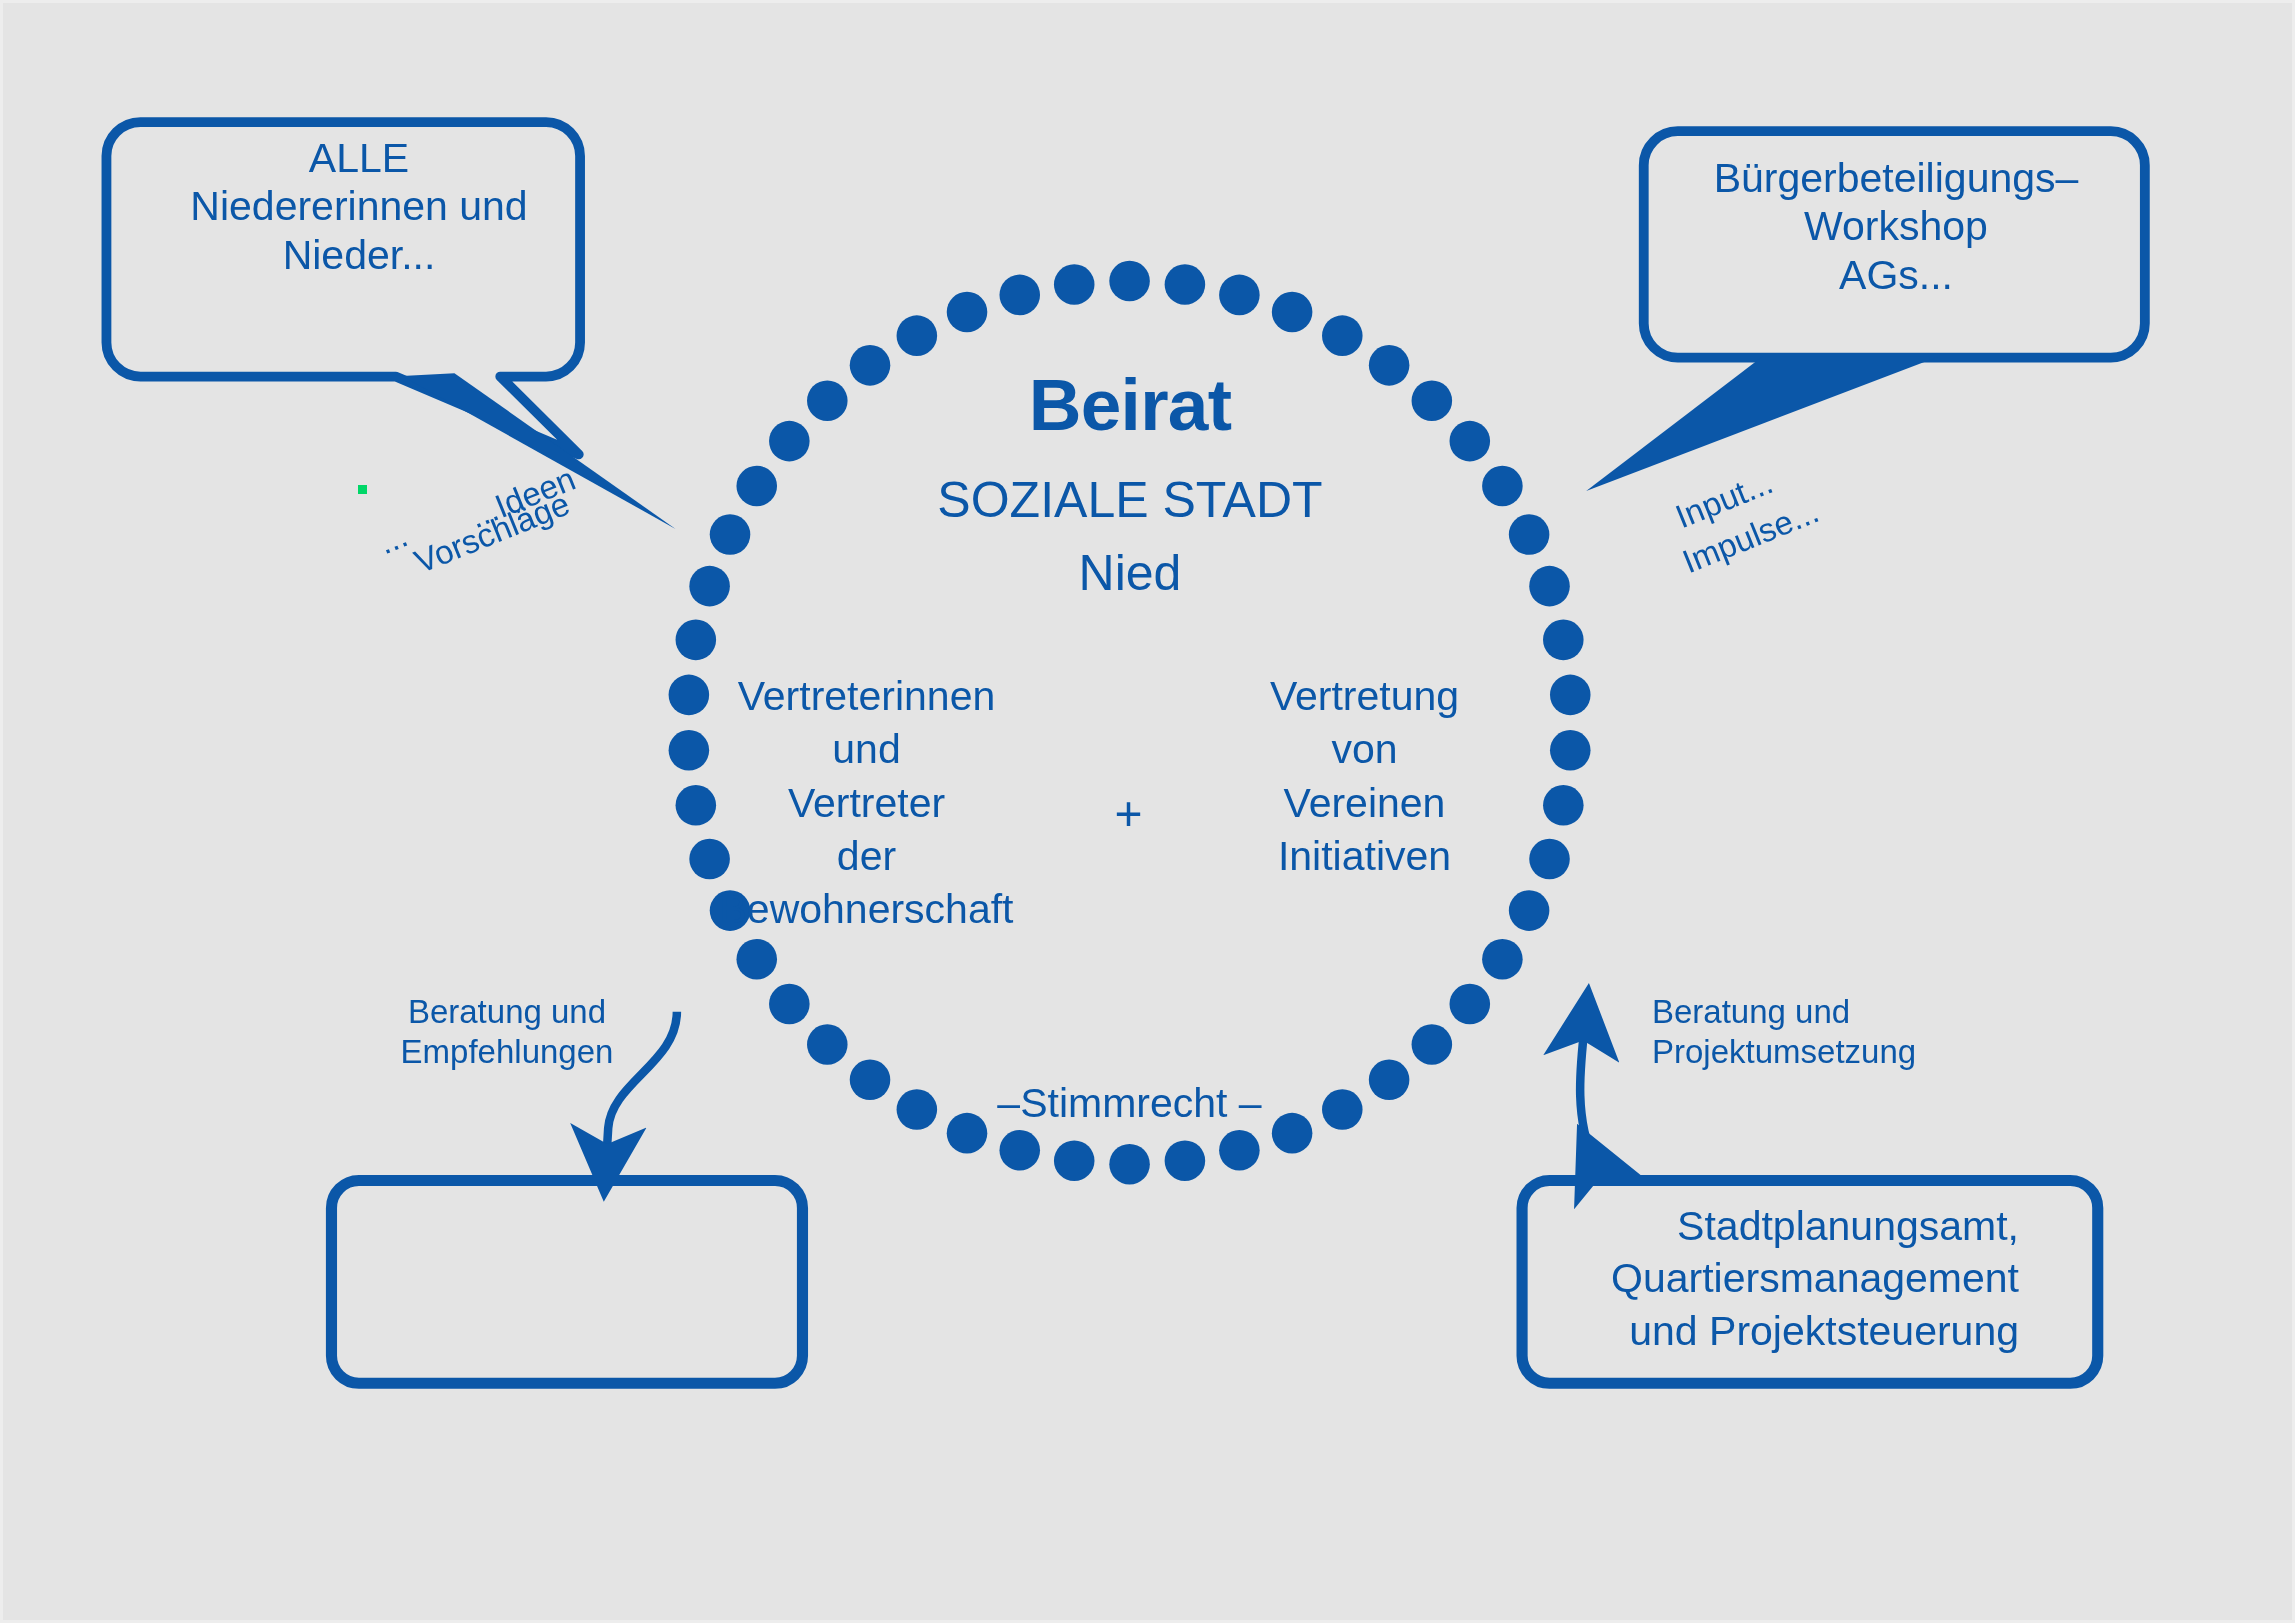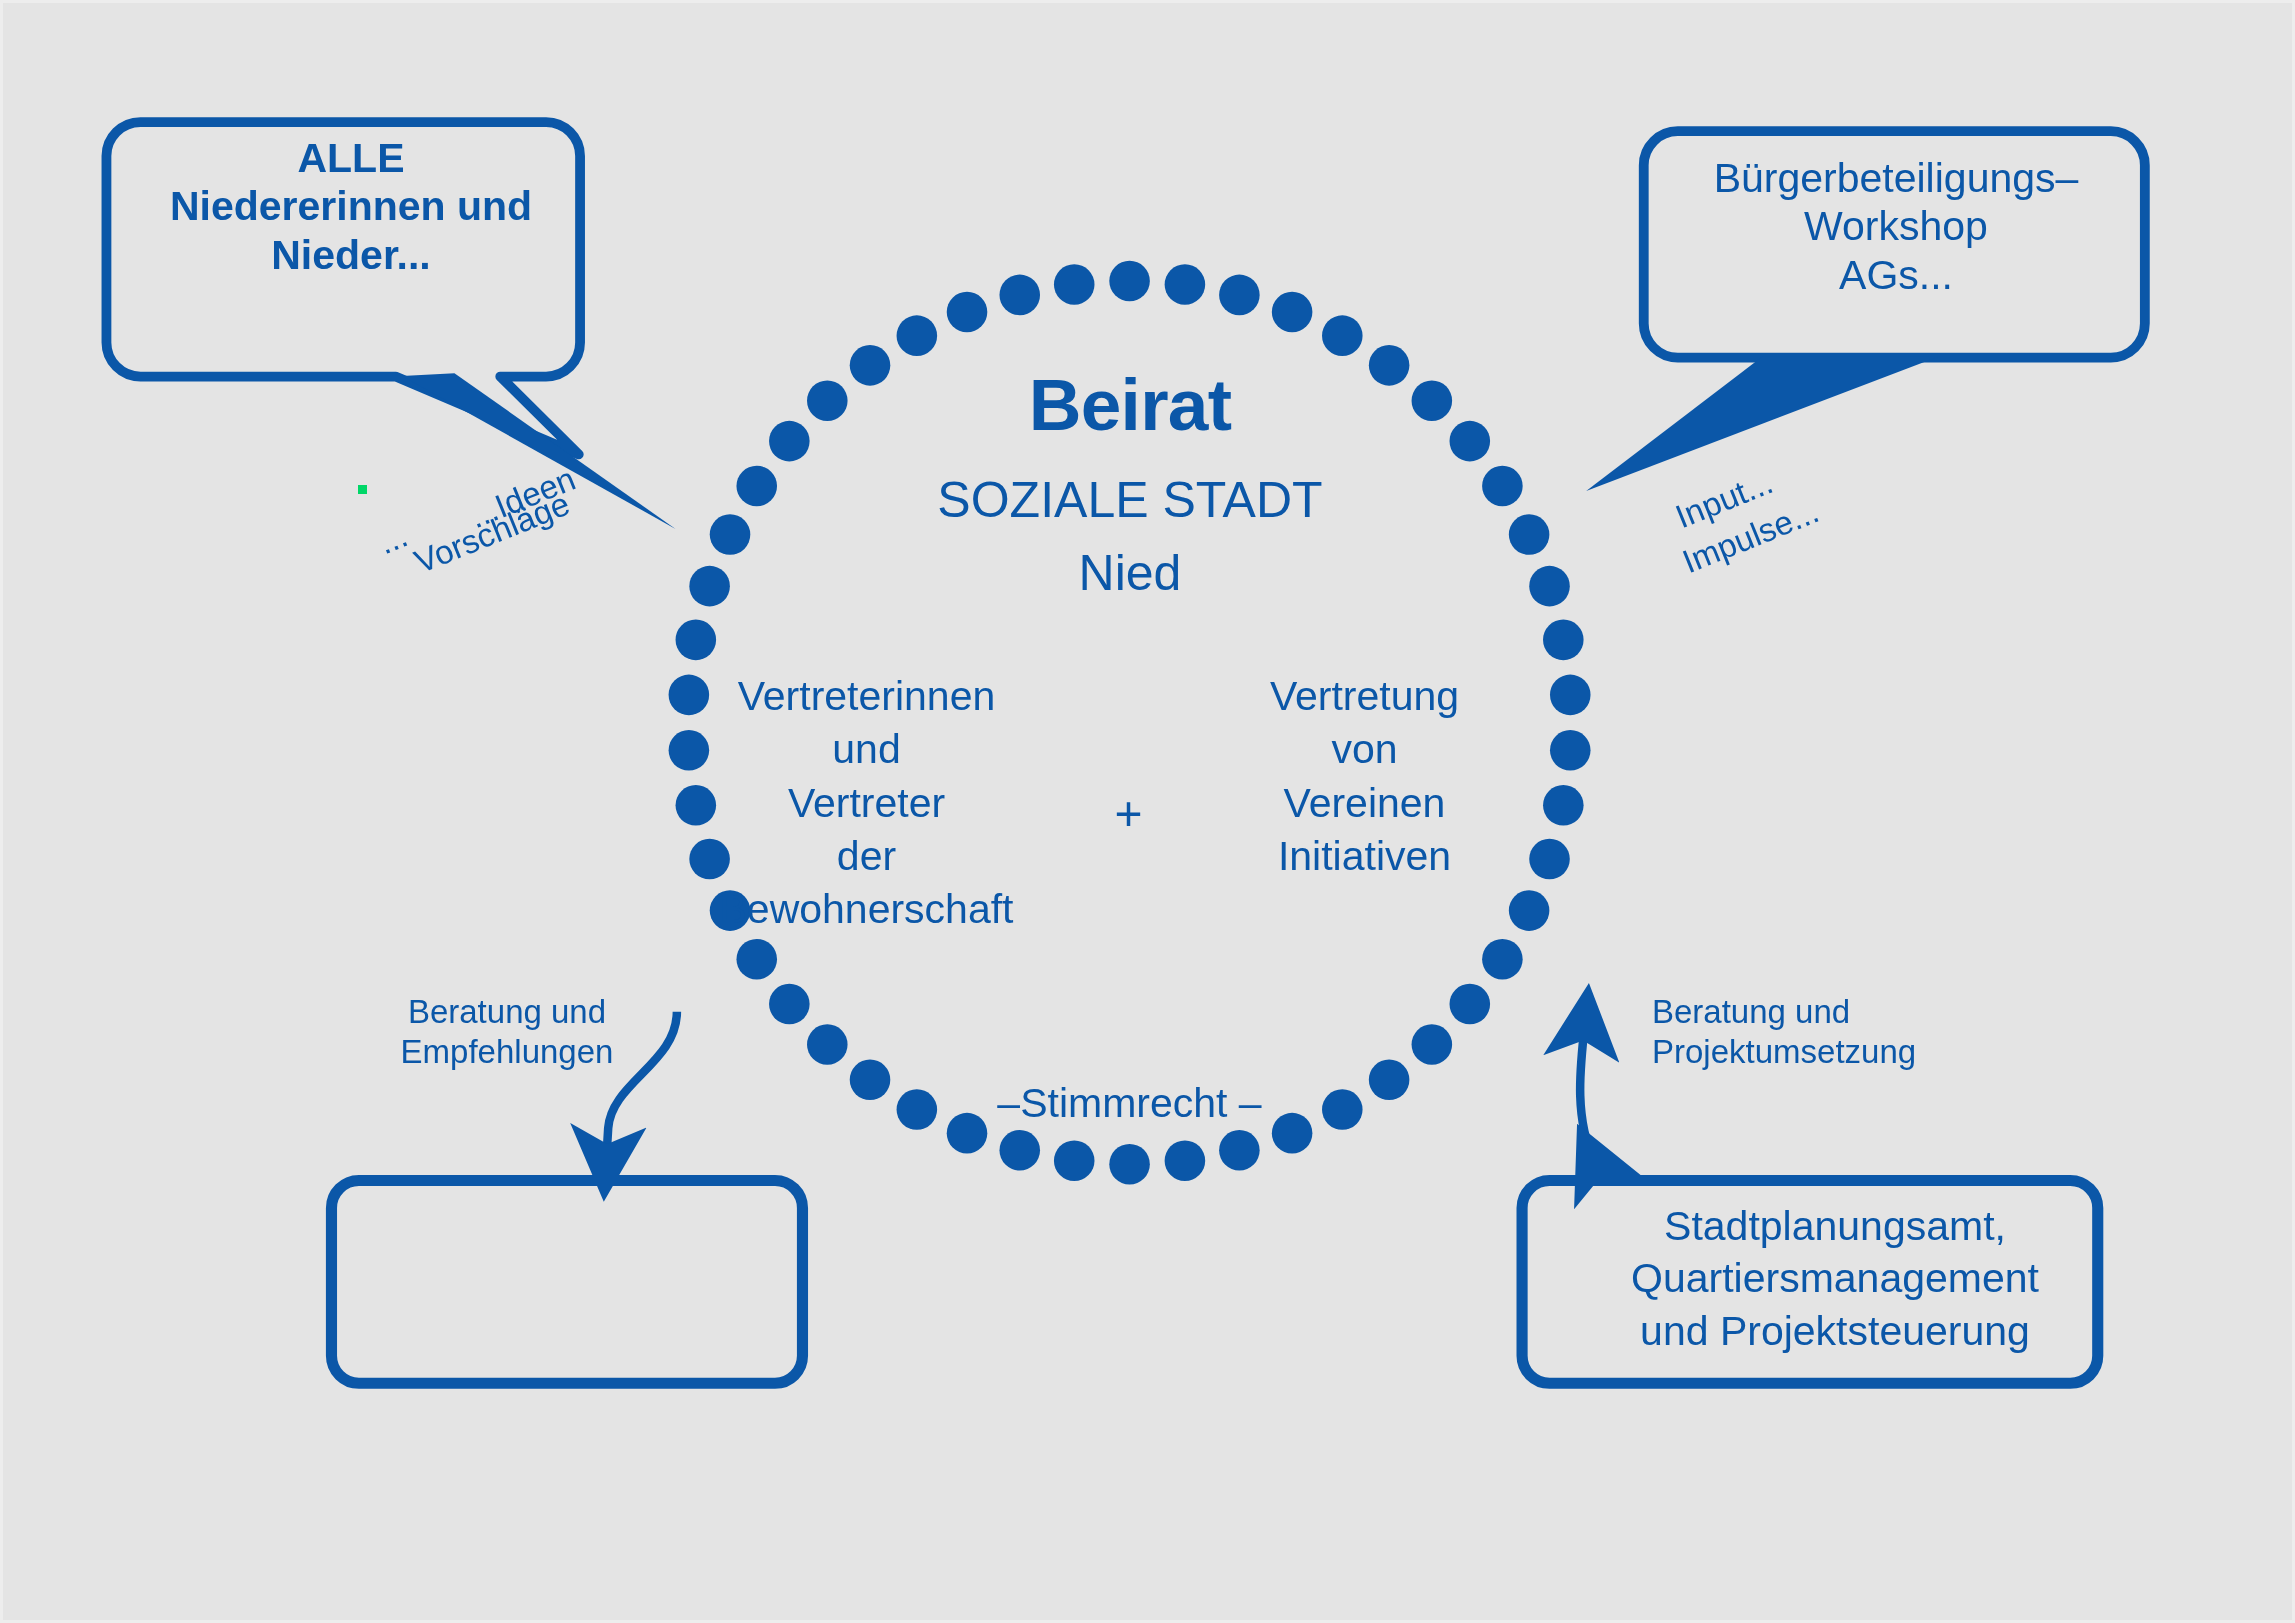--- a/index.html
+++ b/index.html
@@ -117,21 +117,21 @@
 
     <path d="M1030,1542 C1030,1620 930,1650 925,1720 L922,1770" fill="none" stroke="#0b57a8" stroke-width="13" marker-end="url(#arrowhead)"></path>
 
     <path d="M2432,1770 C2400,1700 2412,1620 2418,1560" fill="none" stroke="#0b57a8" stroke-width="13" marker-start="url(#arrowhead)" marker-end="url(#arrowhead)"></path>
 
     <rect x="502" y="1800" width="720" height="310" rx="42" ry="42" fill="none" stroke="#0b57a8" stroke-width="17"></rect>
 
     <rect x="2322" y="1800" width="880" height="310" rx="42" ry="42" fill="none" stroke="#0b57a8" stroke-width="17"></rect>
   </svg>
 
-  <div class="txt bubble-text ctr" style="left:109px;top:131px;width:478px;font-weight:bold;">
+  <div class="txt bubble-text ctr" style="left:117px;top:131px;width:478px;">
     <div>ALLE</div>
     <div>Niedererinnen und</div>
     <div>Nieder...</div>
   </div>
 
   <div class="txt bubble-text ctr" style="left:1641px;top:151px;width:504px;">
     <div>Bürgerbeteiligungs–</div>
     <div>Workshop</div>
     <div>AGs...</div>
   </div>
@@ -171,20 +171,20 @@
     <div>Beratung und</div>
     <div>Empfehlungen</div>
   </div>
 
   <div class="txt anno" style="left:1649px;top:989px;width:340px;">
     <div>Beratung und</div>
     <div>Projektumsetzung</div>
   </div>
 
 
-  <div class="txt boxtext ctr" style="left:1598px;top:1197px;width:468px;">
+  <div class="txt boxtext ctr" style="left:1548px;top:1197px;width:468px;text-align:right;">
     <div>Stadtplanungsamt,</div>
     <div>Quartiersmanagement</div>
     <div>und Projektsteuerung</div>
   </div>
 
 </div>
 
 
 </body></html>

